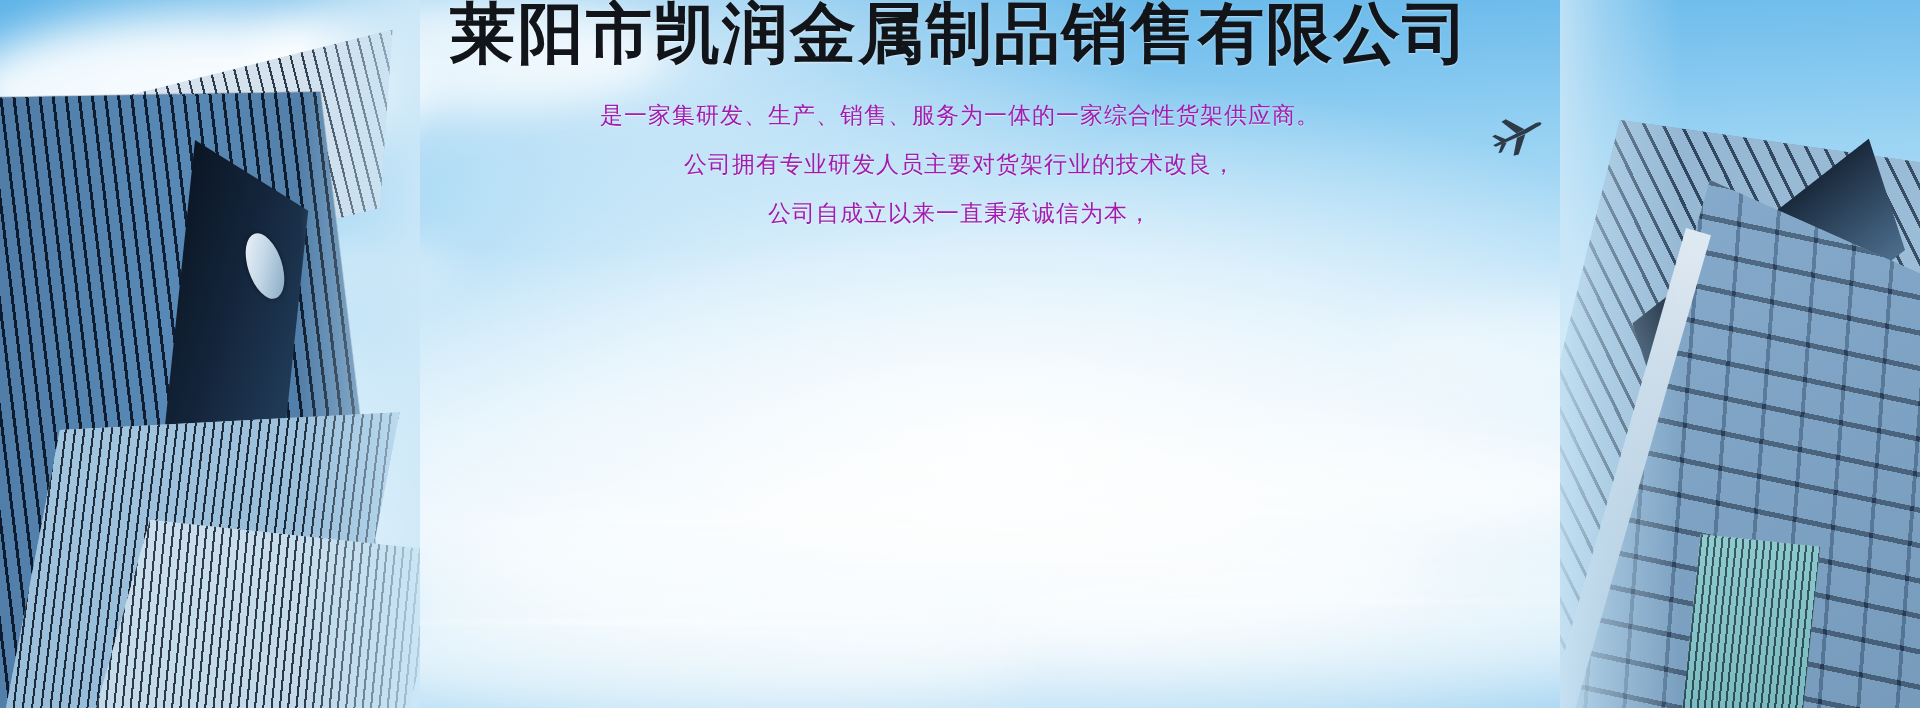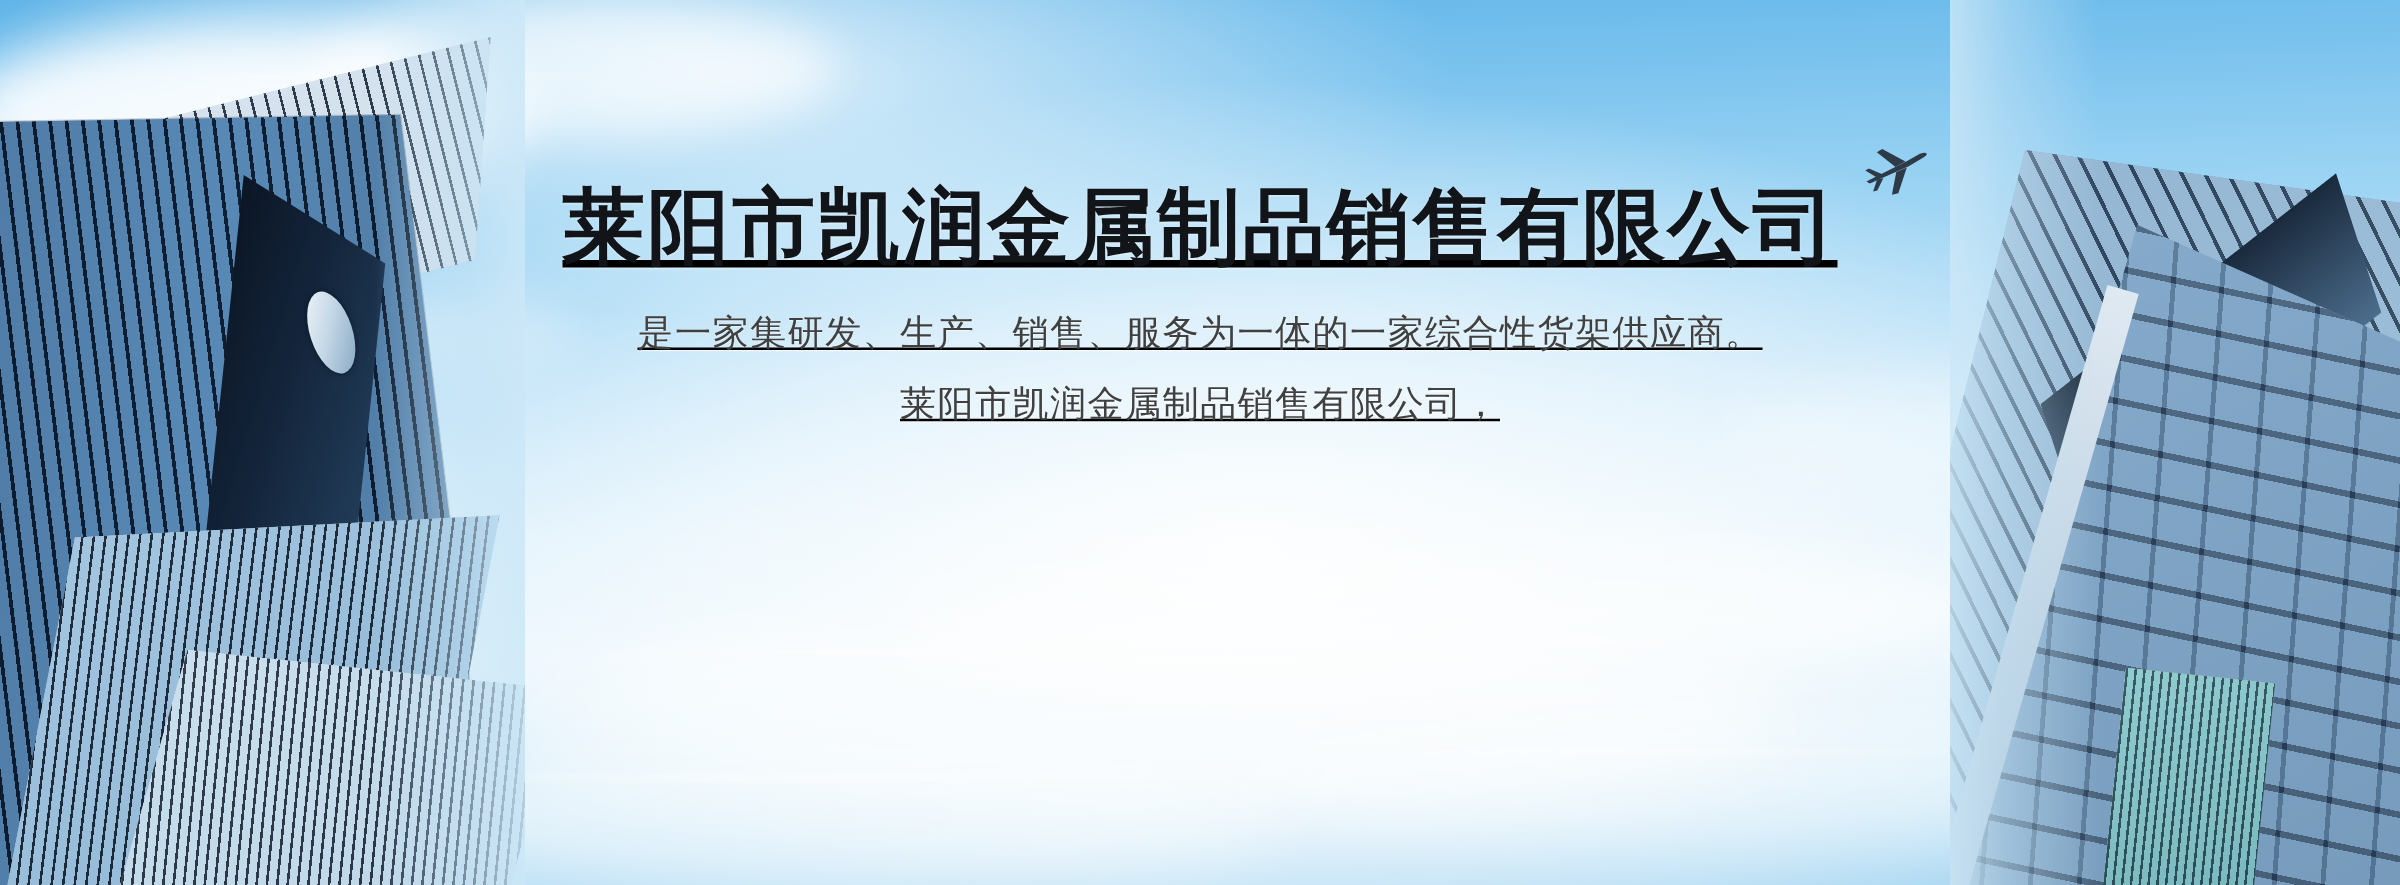--- a/index.html
+++ b/index.html
@@ -184,41 +184,39 @@
     left:1487px; top:112px;
     width:60px; height:46px;
   }
 
   
   .content {
     position:absolute;
     left:0; top:0; width:1920px; height:708px;
     display:flex; flex-direction:column;
     align-items:center;
-    padding-top:148px;
-    text-decoration:underline;
   }
   .headline {
     font-size:66px;
     font-weight:bold;
     letter-spacing:2px;
     color:#111418;
     line-height:1.0;
     white-space:nowrap;
     text-shadow:0 1px 2px rgba(255,255,255,0.5);
   }
   .sublines {
     margin-top:34px;
     display:flex; flex-direction:column;
     align-items:center;
     gap:18px;
   }
   .subline {
-    font-size:29px;
-    color:#404040;
+    font-size:23px;
+    color:#a21caf;
     line-height:1.35;
     letter-spacing:1px;
     white-space:nowrap;
     text-shadow:0 1px 1px rgba(255,255,255,0.6);
   }
 </style>
 </head>
 <body>
 
 <div class="banner">
@@ -265,17 +263,18 @@
       <path d="M29 25.5 L19 41 L24.2 41.8 L38.2 25.2 Z"></path>
       <path d="M13 23.6 L6.5 15 L9.8 14.6 L18 22.8 Z"></path>
       <path d="M12.6 25.2 L6 33 L9.4 33.4 L17.6 26.2 Z"></path>
     </g>
   </svg>
 
   <div class="content">
     <h1 class="headline">莱阳市凯润金属制品销售有限公司</h1>
     <div class="sublines">
       <p class="subline">是一家集研发、生产、销售、服务为一体的一家综合性货架供应商。</p>
-      <p class="subline">莱阳市凯润金属制品销售有限公司，</p>
+      <p class="subline">公司拥有专业研发人员主要对货架行业的技术改良，</p>
+      <p class="subline">公司自成立以来一直秉承诚信为本，</p>
     </div>
   </div>
 
 </div>
 
 </body></html>

